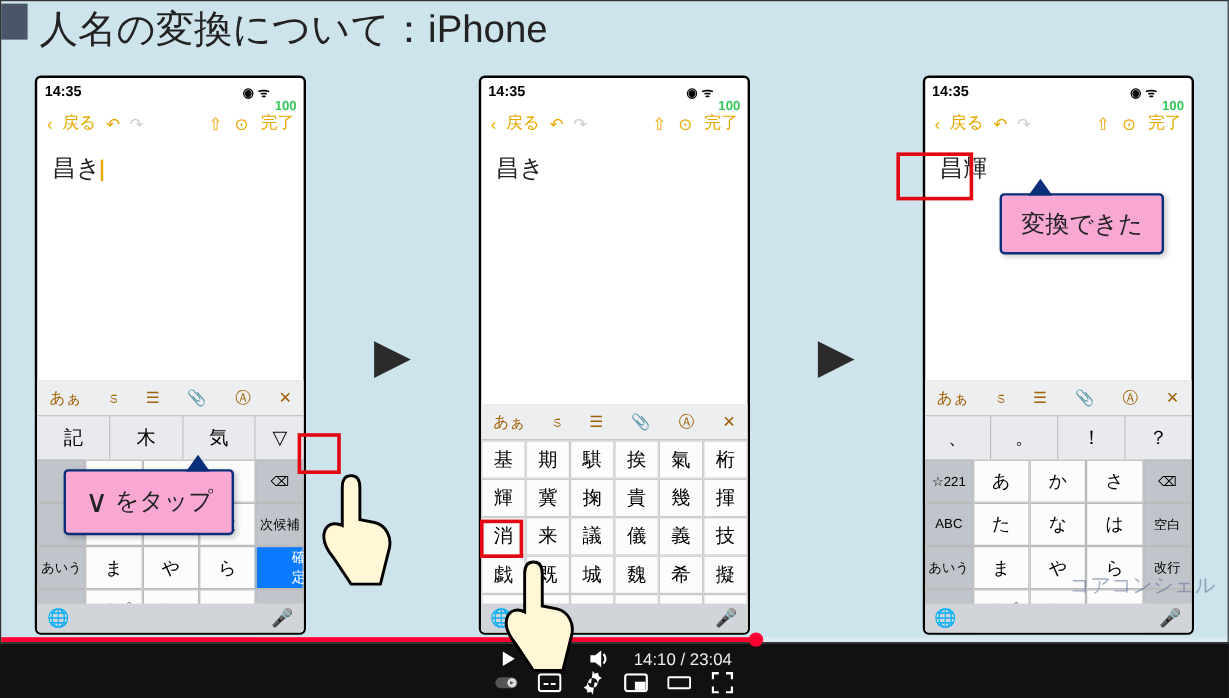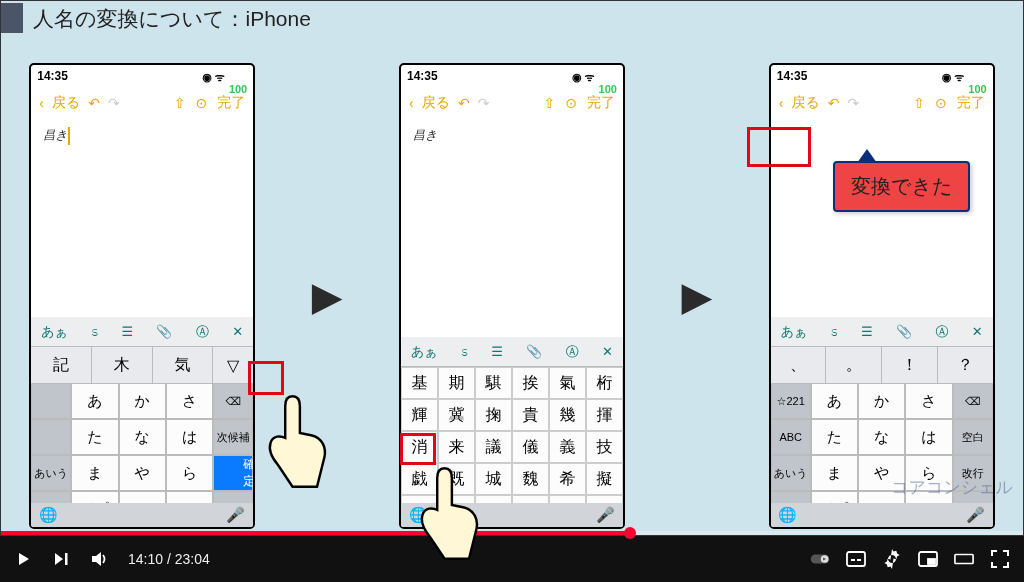--- a/index.html
+++ b/index.html
@@ -1,60 +1,60 @@
 <!DOCTYPE html>
 <html><head>
 <meta charset="utf-8">
 <style>
   * { box-sizing: border-box; margin: 0; padding: 0; }
   body { font-family: -apple-system, "Hiragino Sans", sans-serif; background: #000; width: 1024px; height: 582px; overflow: hidden; }
   .video-area { width: 1024px; height: 536px; background: #cde4ec; position: relative; border: 1px solid #333; }
-  .title-bar { position: absolute; top: 2px; left: 0; display: flex; align-items: flex-end; font-size: 21px; font-weight: 500; color: #222; }
+  .title-bar { position: absolute; top: 2px; left: 0; display: flex; align-items: flex-start; font-size: 32px; font-weight: 500; color: #222; }
   .title-marker { width: 22px; height: 30px; background: #4a5568; margin-right: 10px; }
   .phones { position: absolute; top: 62px; left: 0; width: 100%; display: flex; justify-content: space-around; align-items: center; }
   .arrow-between { font-size: 40px; color: #2b2b2b; }
   .phone { width: 226px; height: 466px; background: #fff; border: 2px solid #000; border-radius: 5px; position: relative; overflow: hidden; }
   .status-bar { height: 22px; display: flex; justify-content: space-between; align-items: center; padding: 0 6px; font-size: 12px; font-weight: 600; }
   .status-right { display: flex; gap: 4px; align-items: center; font-size: 11px; }
   .battery { color: #34c759; font-weight: 700; margin-top: 26px; }
   .notes-top { height: 32px; display: flex; justify-content: space-between; align-items: center; padding: 0 8px; color: #e6a800; font-size: 14px; }
   .notes-left { display: flex; gap: 8px; align-items: center; }
   .notes-right { display: flex; gap: 10px; align-items: center; }
-  .note-body { padding: 8px 12px; font-size: 12px; color: #222; position: relative; font-style: italic; }
+  .note-body { padding: 8px 12px; font-size: 20px; color: #222; position: relative; }
   .cursor { border-left: 2px solid #e6a800; display: inline-block; height: 18px; vertical-align: middle; }
   .kbd { position: absolute; bottom: 0; left: 0; right: 0; background: #d1d4d9; }
-  .kbd-top { height: 30px; display: flex; justify-content: space-between; align-items: center; padding: 0 8px; color: #0f766e; font-size: 13px; background: #eceef0; border-bottom: 1px solid #bbb; }
+  .kbd-top { height: 30px; display: flex; justify-content: space-between; align-items: center; padding: 0 8px; color: #a16207; font-size: 13px; background: #eceef0; border-bottom: 1px solid #bbb; }
   .kbd-top span { padding: 0 2px; }
   .sug-row { display: flex; height: 36px; }
   .sug { flex: 1; display: flex; align-items: center; justify-content: center; border-right: 1px solid #bbb; font-size: 16px; background: #e8eaed; }
   .sug:last-child { border-right: none; }
   .key-grid { display: grid; grid-template-columns: 40px 1fr 1fr 1fr 40px; }
   .key { height: 36px; display: flex; align-items: center; justify-content: center; border: 1px solid #bbb; font-size: 15px; background: #fcfcfc; }
   .key.fn { background: #bfc5ca; font-size: 11px; }
   .key.blue { background: #0a7aff; color: #fff; font-size: 12px; padding-left: 32px; }
   .bottom-controls { position: absolute; bottom: 0; height: 24px; width: 100%; display: flex; justify-content: space-between; padding: 0 8px; align-items: center; background: #d1d4d9; font-size: 15px; color: #555; }
   .kanji-grid { display: grid; grid-template-columns: repeat(6, 1fr); }
   .kcell { height: 32px; display: flex; align-items: center; justify-content: center; border: 0.5px solid #ccc; font-size: 16px; background: #fcfcfc; }
-  .callout { position: absolute; background: #ef4444; border: 2px solid #0a2f7a; border-radius: 4px; padding: 10px 16px; font-size: 20px; color: #222; box-shadow: 2px 2px 4px rgba(0,0,0,0.2); z-index: 10; }
+  .callout { position: absolute; background: #f9a8d4; border: 2px solid #0a2f7a; border-radius: 4px; padding: 10px 16px; font-size: 20px; color: #222; box-shadow: 2px 2px 4px rgba(0,0,0,0.2); z-index: 10; }
   .callout::after { content: ''; position: absolute; width: 0; height: 0; }
   .callout.c1 { left: 52px; top: 390px; }
   .callout.c1::after { top: -14px; right: 18px; border-left: 10px solid transparent; border-right: 10px solid transparent; border-bottom: 14px solid #0a2f7a; }
   .callout.c2 { left: 388px; top: 252px; width: 232px; text-align: center; line-height: 1.5; }
   .callout.c2::after { bottom: -14px; left: 30px; border-left: 10px solid transparent; border-right: 10px solid transparent; border-top: 14px solid #0a2f7a; }
   .callout.c3 { left: 832px; top: 160px; }
   .callout.c3::after { top: -14px; left: 22px; border-left: 10px solid transparent; border-right: 10px solid transparent; border-bottom: 14px solid #0a2f7a; }
   .hl { background: #ffe552; padding: 0 2px; }
   .redbox { position: absolute; border: 3px solid #e30613; z-index: 9; }
   .finger { position: absolute; z-index: 11; }
   .finger svg { width: 80px; height: 110px; }
   .wm { position: absolute; right: 10px; bottom: 36px; font-size: 17px; color: rgba(90,110,150,0.55); z-index: 5; }
   .progress { position: absolute; bottom: 0; left: 0; right: 0; height: 4px; background: rgba(255,255,255,0.25); }
   .progress-fill { height: 100%; background: #ff0033; width: 61.5%; }
   .progress-knob { position: absolute; top: -4px; left: 61.5%; width: 12px; height: 12px; background: #ff0033; border-radius: 50%; margin-left: -6px; }
-  .player { height: 46px; background: #111; display: flex; justify-content: space-between; align-items: center; padding: 12px 14px; color: #eee; font-size: 14px; }
+  .player { height: 46px; background: #111; display: flex; justify-content: center; align-items: center; padding: 12px 14px; color: #eee; font-size: 14px; flex-direction: column; }
   .pl-left, .pl-right { display: flex; align-items: center; gap: 18px; }
   .pl-right { gap: 16px; }
   .picon { width: 20px; height: 20px; display: flex; align-items: center; justify-content: center; }
 </style>
 </head>
 <body>
 
 <div class="video-area">
   <div class="title-bar">
     <div class="title-marker"></div>
@@ -217,20 +217,21 @@
             <span>戻る</span>
             <span>↶</span>
             <span style="color:#ccc">↷</span>
           </div>
         <div class="notes-right">
             <span>⇧</span>
             <span>⊙</span>
             <span>完了</span>
           </div>
       </div>
+      <div class="note-body"><span>昌輝</span></div>
       <div class="kbd">
         <div class="kbd-top">
           <span>あぁ</span>
           <span>ಽ</span>
           <span>☰</span>
           <span>📎</span>
           <span>Ⓐ</span>
           <span>✕</span>
         </div>
         <div class="sug-row">
@@ -266,20 +267,21 @@
             <span>🎤</span>
           </div>
       </div>
     </div>
   </div>
 
   <div class="redbox" style="left:247px; top:360px; width:36px; height:34px;"></div>
   <div class="redbox" style="left:399px; top:432px; width:36px; height:32px;"></div>
   <div class="redbox" style="left:746px; top:126px; width:64px; height:40px;"></div>
 
+  <div class="callout c1"><span style="font-size:26px; vertical-align:middle;">∨</span> <span>をタップ</span></div>
   <div class="callout c3"><span>変換できた</span></div>
 
   <div class="finger" style="left:254px; top:388px;">
     <svg viewBox="0 0 60 90">
         <path d="M28 6 C24 6 22 9 22 14 L22 40 C18 38 12 38 10 44 C8 50 11 56 16 62 L28 80 L48 80 L54 56 C56 48 52 40 44 38 L34 36 L34 14 C34 9 32 6 28 6 Z" fill="#fff7d6" stroke="#000" stroke-width="2"></path>
       </svg>
   </div>
   <div class="finger" style="left:406px; top:460px;">
     <svg viewBox="0 0 60 90">
         <path d="M28 6 C24 6 22 9 22 14 L22 40 C18 38 12 38 10 44 C8 50 11 56 16 62 L28 80 L48 80 L54 56 C56 48 52 40 44 38 L34 36 L34 14 C34 9 32 6 28 6 Z" fill="#fff7d6" stroke="#000" stroke-width="2"></path>

